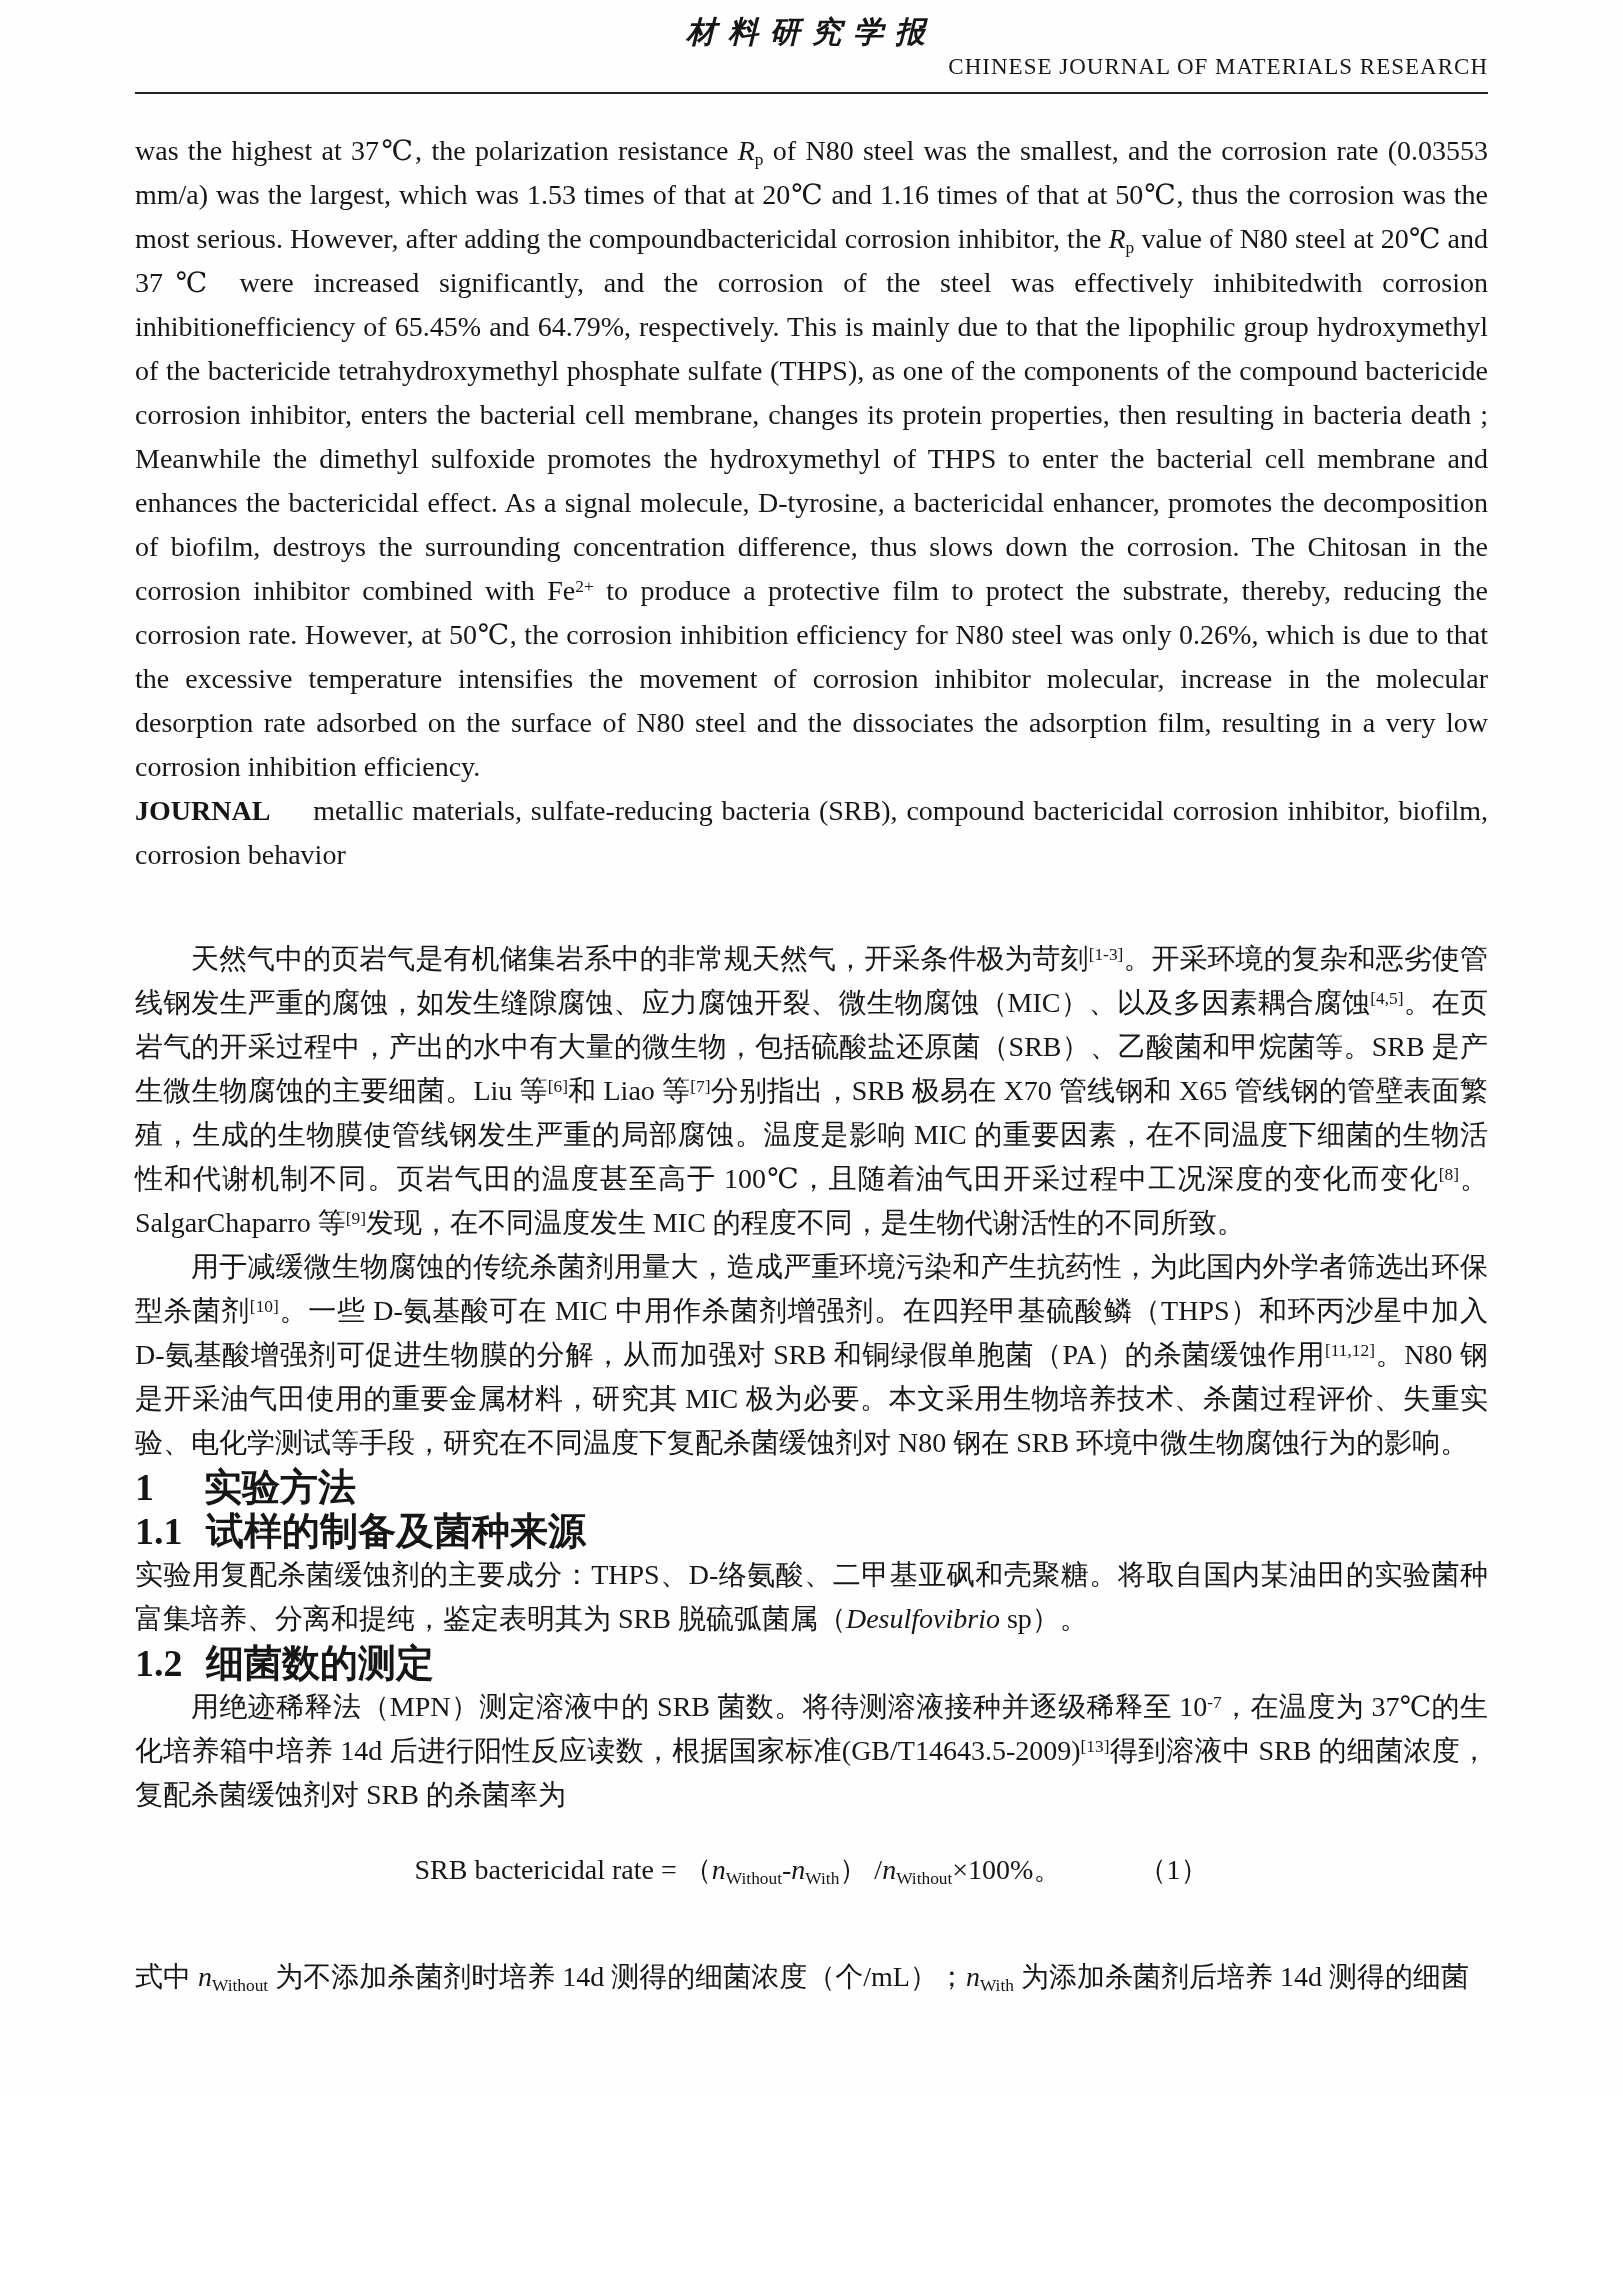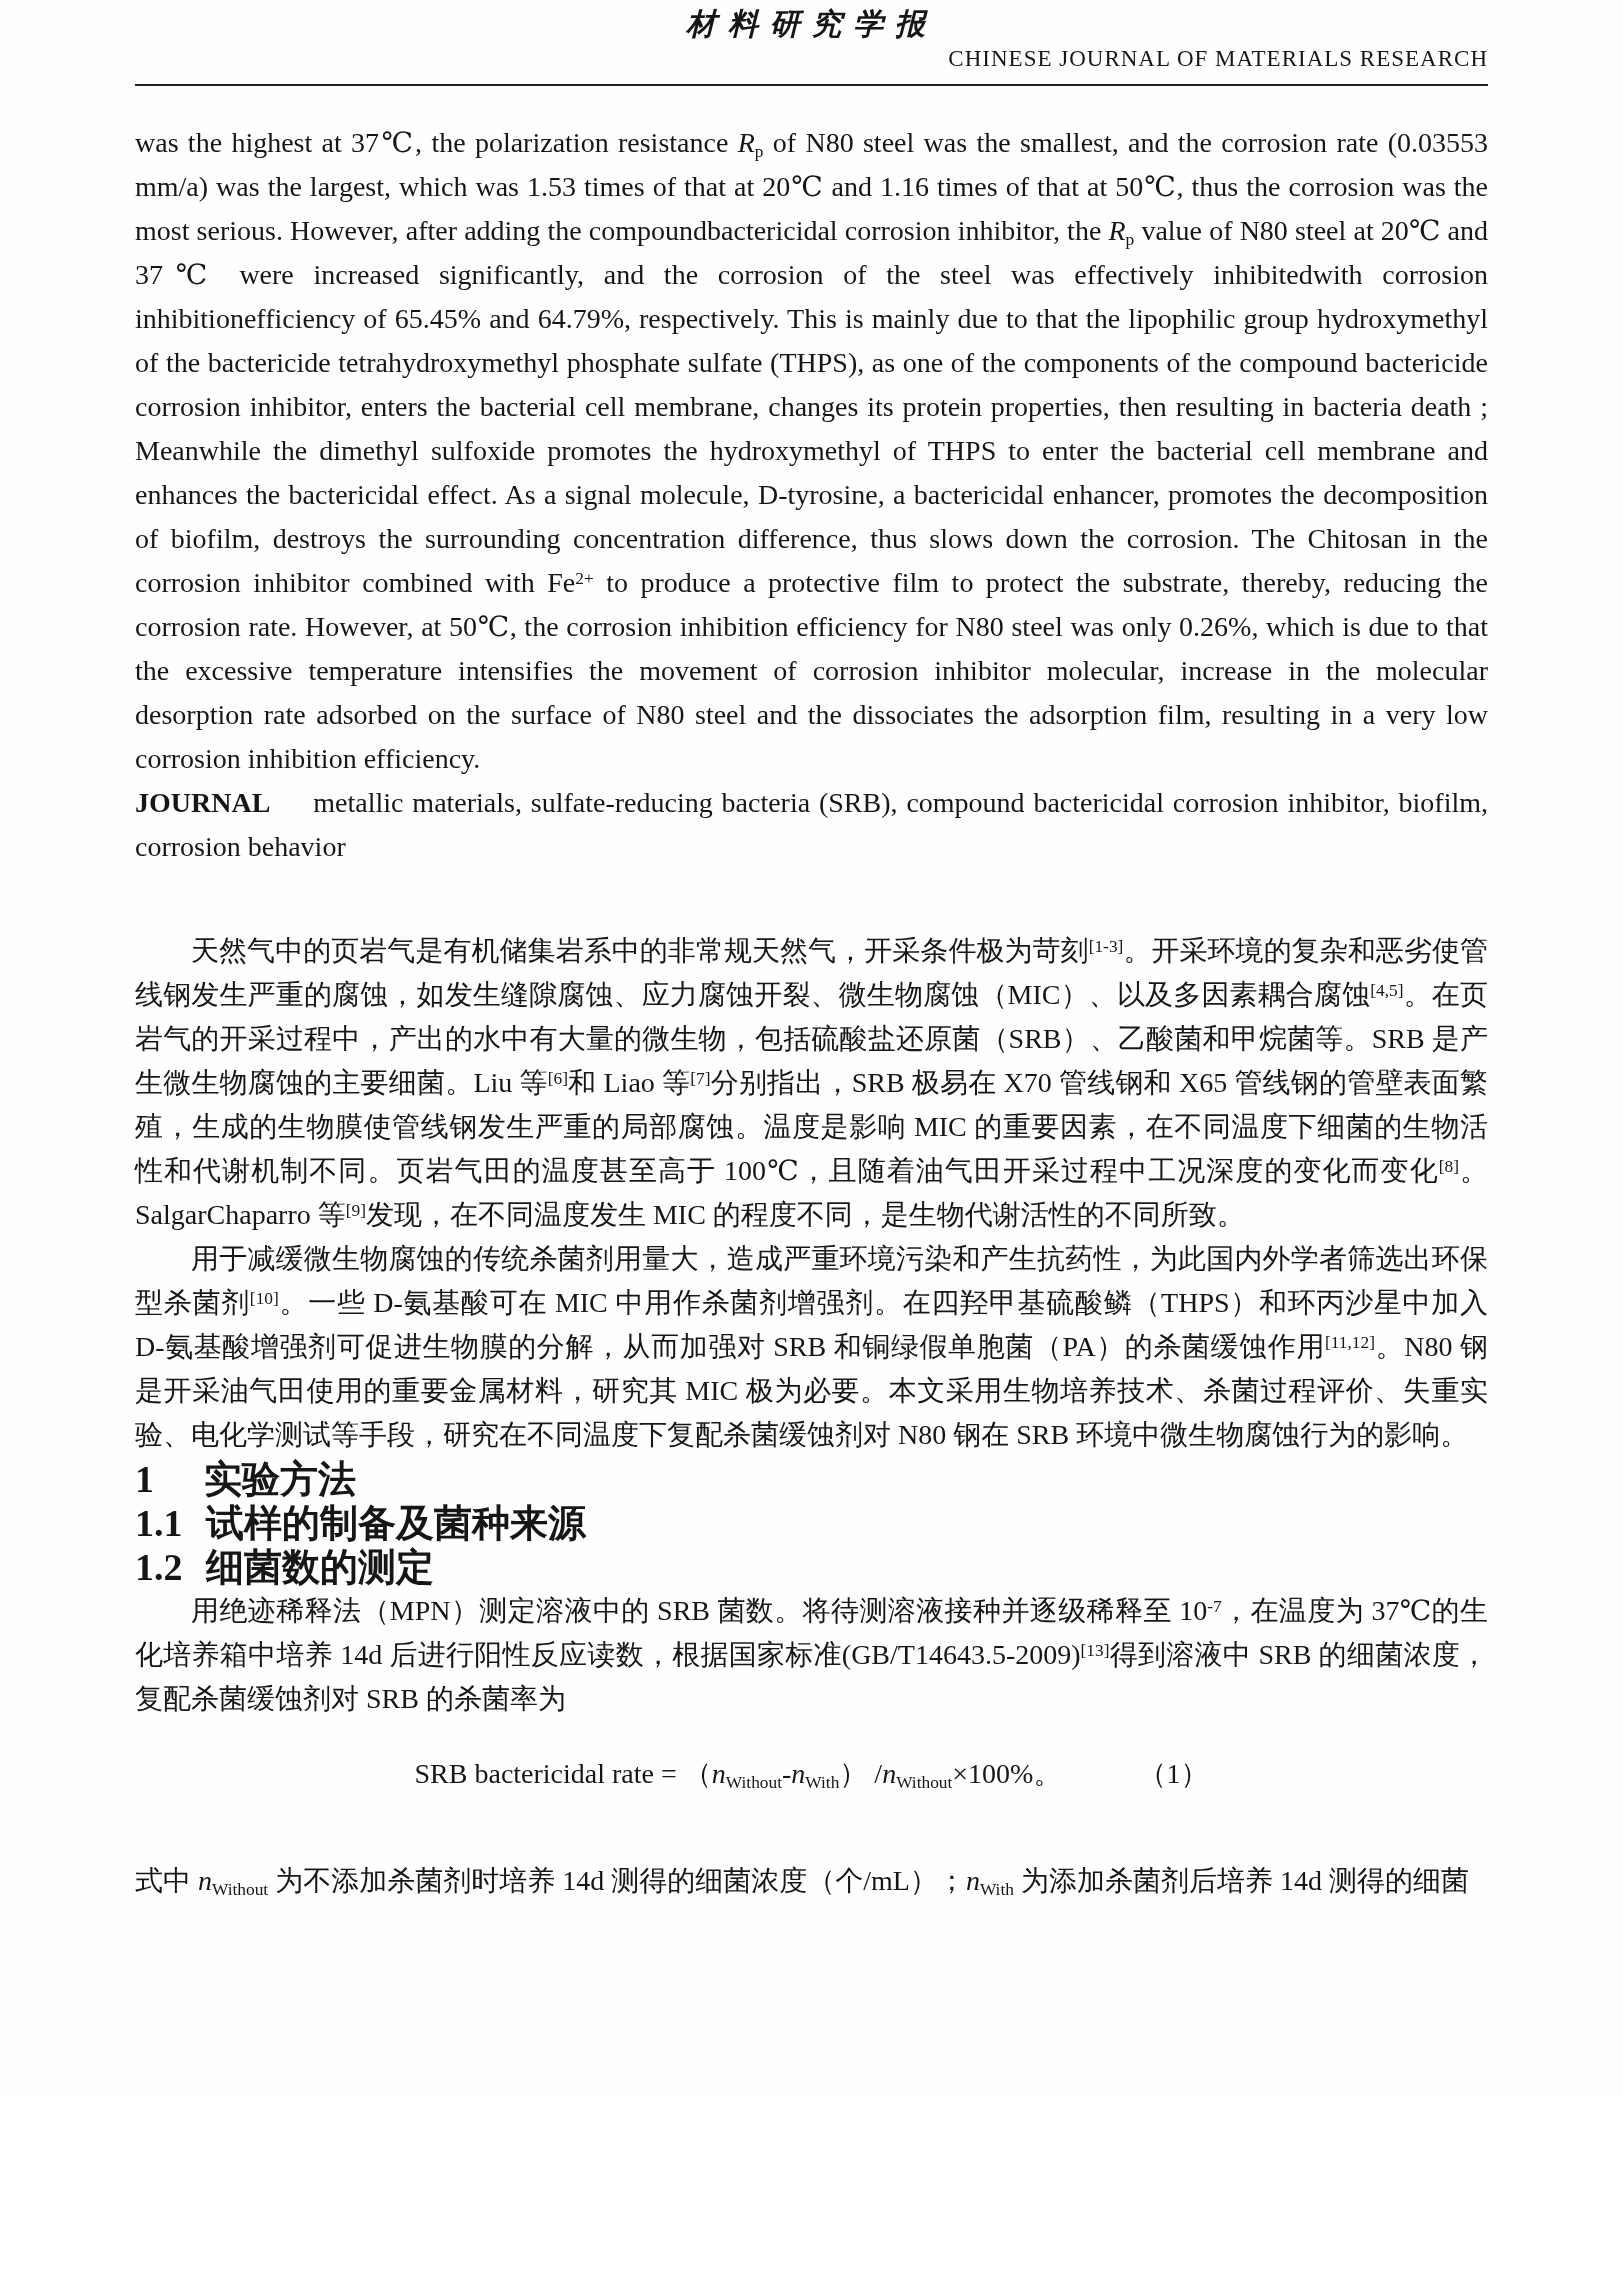--- a/index.html
+++ b/index.html
@@ -1,21 +1,21 @@
 <!DOCTYPE html>
 <html style="font-size:10.5px"><head>
 <meta charset="utf-8">
 <style>
   html,body{margin:0;padding:0;background:#ffffff;}
   .page{
     position:relative;
     width:1623px;
     height:2097px;
     background:#fefefe;
-    padding:4px 135px 0 135px;
+    padding:12px 135px 0 135px;
     box-sizing:border-box;
     font-family:"Liberation Serif","DejaVu Serif",serif;
     font-size:28px;
     color:#161616;
     overflow:hidden;
   }
   .masthead{text-align:center;}
   .journal-cn{
     font-size:30px;
     font-weight:700;
@@ -95,20 +95,21 @@
 
     <p class="indent intro-gap">天然气中的页岩气是有机储集岩系中的非常规天然气，开采条件极为苛刻<sup>[1-3]</sup>。开采环境的复杂和恶劣使管线钢发生严重的腐蚀，如发生缝隙腐蚀、应力腐蚀开裂、微生物腐蚀（MIC）、以及多因素耦合腐蚀<sup>[4,5]</sup>。在页岩气的开采过程中，产出的水中有大量的微生物，包括硫酸盐还原菌（SRB）、乙酸菌和甲烷菌等。SRB 是产生微生物腐蚀的主要细菌。Liu 等<sup>[6]</sup>和 Liao 等<sup>[7]</sup>分别指出，SRB 极易在 X70 管线钢和 X65 管线钢的管壁表面繁殖，生成的生物膜使管线钢发生严重的局部腐蚀。温度是影响 MIC 的重要因素，在不同温度下细菌的生物活性和代谢机制不同。页岩气田的温度甚至高于 100℃，且随着油气田开采过程中工况深度的变化而变化<sup>[8]</sup>。SalgarChaparro 等<sup>[9]</sup>发现，在不同温度发生 MIC 的程度不同，是生物代谢活性的不同所致。</p>
 
     <p class="indent">用于减缓微生物腐蚀的传统杀菌剂用量大，造成严重环境污染和产生抗药性，为此国内外学者筛选出环保型杀菌剂<sup>[10]</sup>。一些 D-氨基酸可在 MIC 中用作杀菌剂增强剂。在四羟甲基硫酸鳞（THPS）和环丙沙星中加入 D-氨基酸增强剂可促进生物膜的分解，从而加强对 SRB 和铜绿假单胞菌（PA）的杀菌缓蚀作用<sup>[11,12]</sup>。N80 钢是开采油气田使用的重要金属材料，研究其 MIC 极为必要。本文采用生物培养技术、杀菌过程评价、失重实验、电化学测试等手段，研究在不同温度下复配杀菌缓蚀剂对 N80 钢在 SRB 环境中微生物腐蚀行为的影响。</p>
 
     <h2><span class="sec-num">1</span><span>实验方法</span></h2>
 
     <h3><span class="subsec-num">1.1</span><span>试样的制备及菌种来源</span></h3>
 
 
+    <p>实验用复配杀菌缓蚀剂的主要成分：THPS、D-络氨酸、二甲基亚砜和壳聚糖。将取自国内某油田的实验菌种富集培养、分离和提纯，鉴定表明其为 SRB 脱硫弧菌属（<i>Desulfovibrio</i> sp）。</p>
 
     <h3><span class="subsec-num">1.2</span><span>细菌数的测定</span></h3>
 
     <p class="indent">用绝迹稀释法（MPN）测定溶液中的 SRB 菌数。将待测溶液接种并逐级稀释至 10<sup>-7</sup>，在温度为 37℃的生化培养箱中培养 14d 后进行阳性反应读数，根据国家标准(GB/T14643.5-2009)<sup>[13]</sup>得到溶液中 SRB 的细菌浓度，复配杀菌缓蚀剂对 SRB 的杀菌率为</p>
 
     <div class="equation"><span>SRB bactericidal rate = （<i>n</i><sub>Without</sub>-<i>n</i><sub>With</sub>） /<i>n</i><sub>Without</sub>×100%。</span><span class="eqnum">（1）</span></div>
 
     <p class="explain">式中 <i>n</i><sub>Without</sub> 为不添加杀菌剂时培养 14d 测得的细菌浓度（个/mL）；<i>n</i><sub>With</sub> 为添加杀菌剂后培养 14d 测得的细菌</p>
 
   </main>

